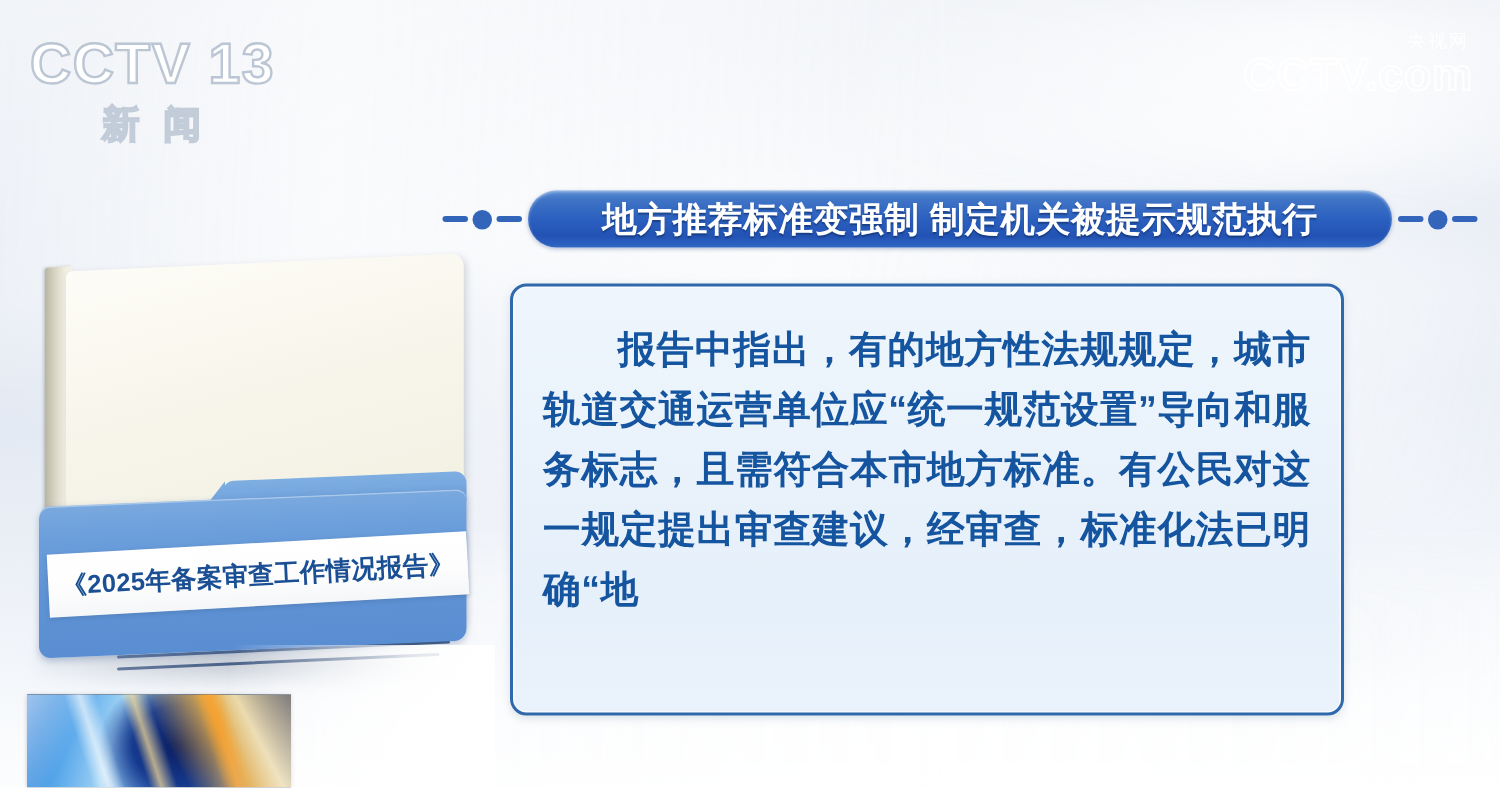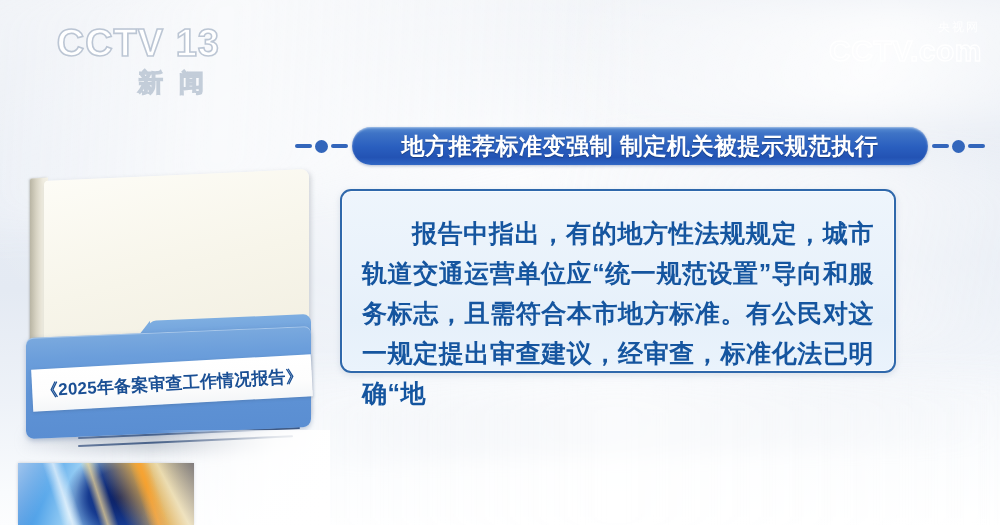--- a/index.html
+++ b/index.html
@@ -43,21 +43,21 @@
   }
   .streak.s5{
     left:560px; top:0px; width:520px; height:120px;
     background:linear-gradient(110deg, rgba(255,255,255,0) 0%, rgba(255,255,255,.85) 60%, rgba(255,255,255,.2) 100%);
     filter:blur(20px);
   }
 
   
   #cctv13{
     position:absolute; left:20px; top:22px;
-    width:200px; height:72px;text-align:right;
+    width:200px; height:72px;
   }
   #cctv13 .cc-line{
     font-size:38px; font-weight:bold; letter-spacing:1px;
     color:rgba(255,255,255,.0);
     -webkit-text-stroke:1.6px rgba(176,188,205,.85);
     text-shadow:0 1px 0 rgba(255,255,255,.95);
     line-height:42px;
     white-space:nowrap;
   }
   #cctv13 .cc-sub{
@@ -113,21 +113,21 @@
     letter-spacing:.5px;
     white-space:nowrap;
     text-shadow:0 1px 1px rgba(12,40,90,.55);
     padding:12px 14px;
   }
 
   
   #content-box{
     position:absolute;
     left:340px; top:189px;
-    width:556px; height:184px;
+    width:556px; height:288px;
     border:2px solid #2f68ab;
     border-radius:11px;
     background:linear-gradient(180deg,#eef5fc 0%,#e9f2fb 45%,#e6f0fa 72%,#eaf3fc 100%);
     box-shadow:0 2px 6px rgba(120,140,170,.22), inset 0 0 0 1px rgba(255,255,255,.55);
     padding:22px 20px 12px 20px;
   }
   #content-text{
     color:#15559f;
     font-size:25px;
     font-weight:bold;

